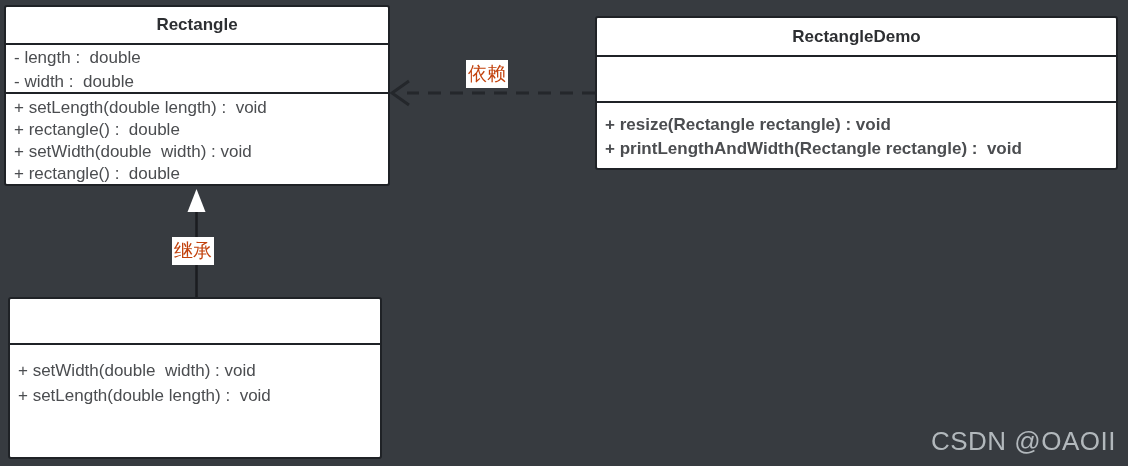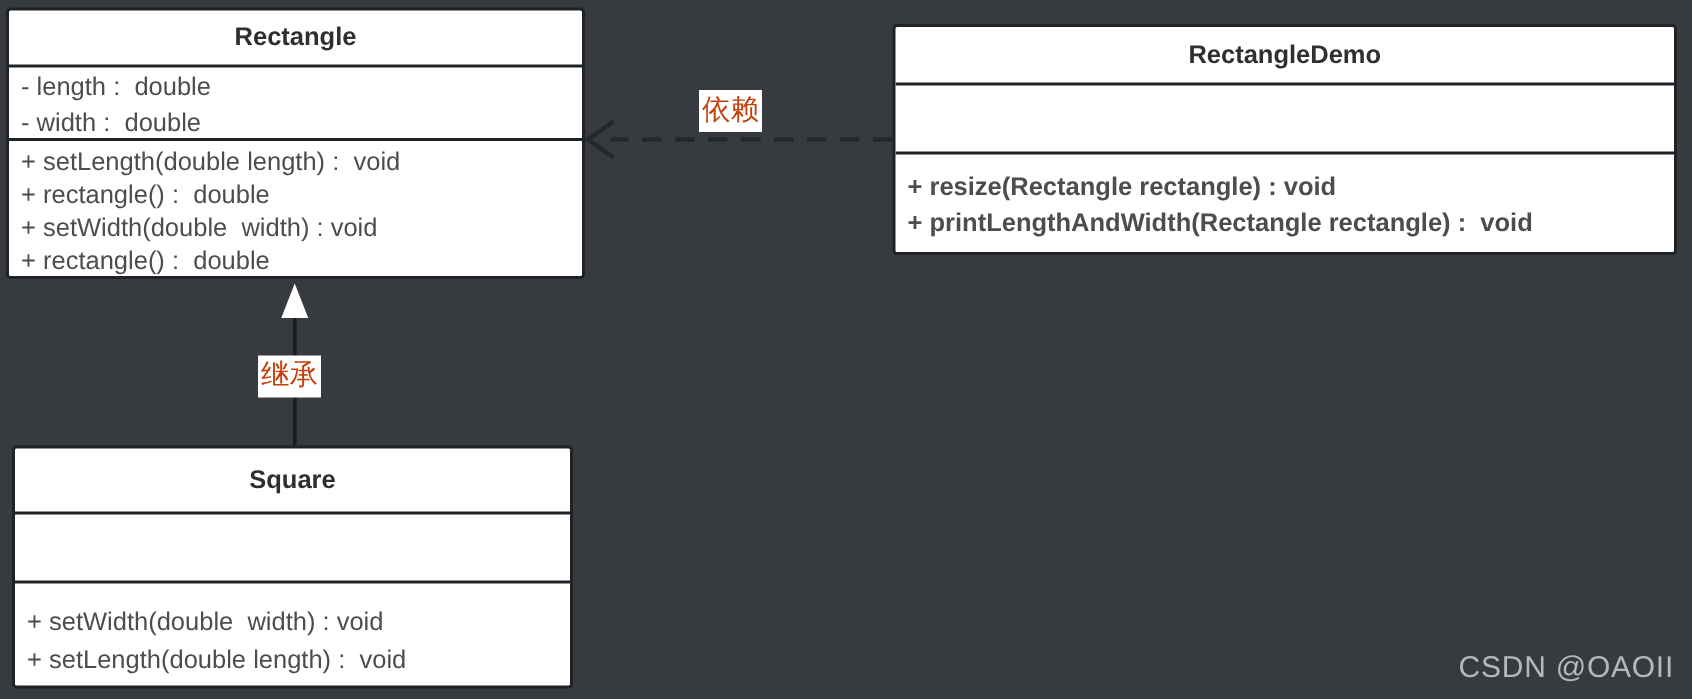--- a/index.html
+++ b/index.html
@@ -87,21 +87,21 @@
     white-space: pre;
   }
   #label-dependency  { left: 466px; top: 60px; }
   #label-inheritance { left: 172px; top: 237px; }
 
   .watermark {
     position: absolute;
     right: 12px;
     bottom: 9px;
     color: #b2b8bc;
-    font-size: 20px;
+    font-size: 26px;
     letter-spacing: 0.5px;
   }
 </style>
 </head>
 <body>
 
 <div class="canvas">
 
   <svg class="connectors" viewBox="0 0 1128 466" xmlns="http://www.w3.org/2000/svg">
      Rectangle (dashed, open arrowhead) --&gt;
@@ -118,21 +118,20 @@
     <div class="class-methods"><div class="member-line">+ setLength(double length) :  void</div><div class="member-line">+ rectangle() :  double</div><div class="member-line">+ setWidth(double  width) : void</div><div class="member-line">+ rectangle() :  double</div></div>
   </div>
 
   <div class="class-box" id="box-rectangledemo">
     <div class="class-title">RectangleDemo</div>
     <div class="class-attrs"></div>
     <div class="class-methods"><div class="member-line">+ resize(Rectangle rectangle) : void</div><div class="member-line">+ printLengthAndWidth(Rectangle rectangle) :  void</div></div>
   </div>
 
   <div class="class-box" id="box-square">
-    <div class="class-title">Square</div>
     <div class="class-attrs"></div>
     <div class="class-methods"><div class="member-line">+ setWidth(double  width) : void</div><div class="member-line">+ setLength(double length) :  void</div></div>
   </div>
 
   <div class="edge-label" id="label-dependency">依赖</div>
   <div class="edge-label" id="label-inheritance">继承</div>
 
   <div class="watermark">CSDN @OAOII</div>
 
 </div>

